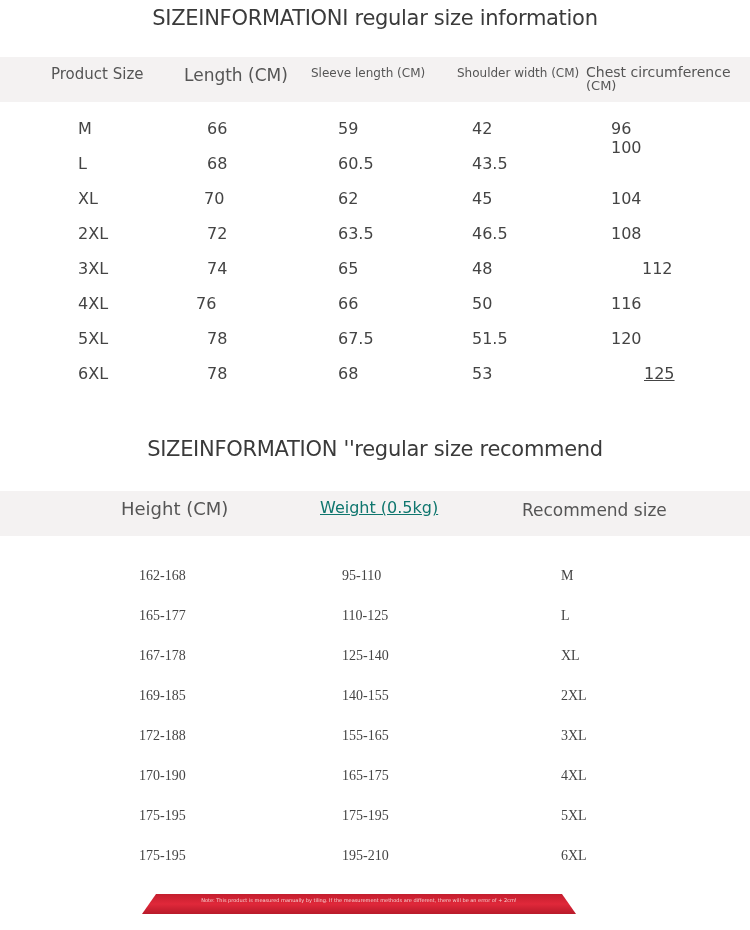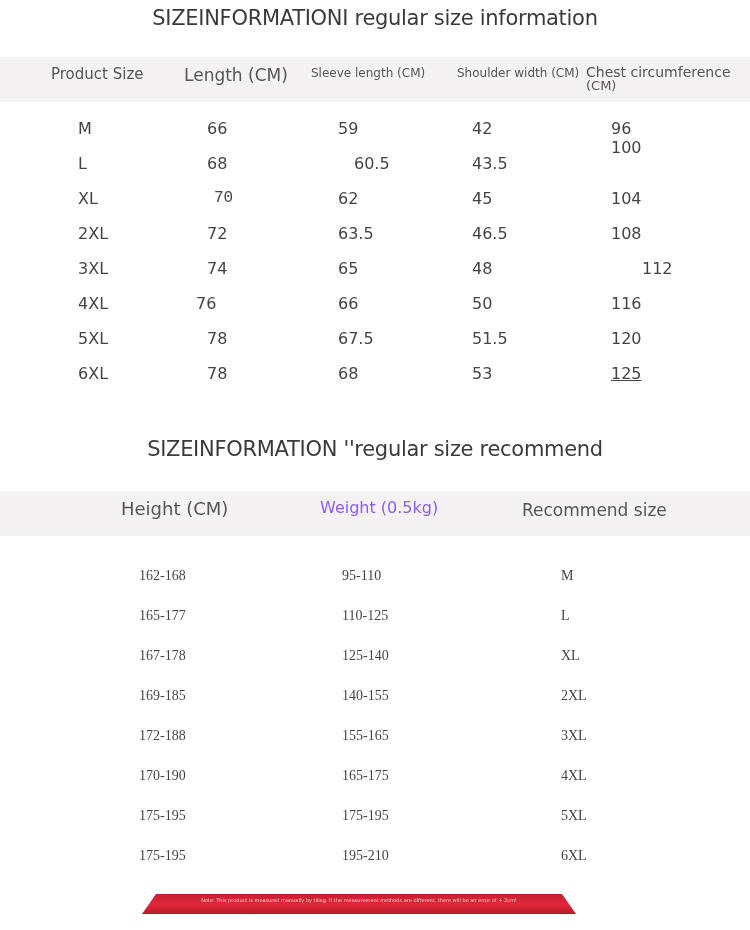--- a/index.html
+++ b/index.html
@@ -27,25 +27,25 @@
 <div class="abs h1" style="left:586px;top:78px;font-size:13px;">(CM)</div>
 
 <div id="t1">
     <div class="abs cell" style="left: 78px; top: 119px;">M</div>
     <div class="abs cell" style="left: 207px; top: 119px;">66</div>
     <div class="abs cell" style="left: 338px; top: 119px;">59</div>
     <div class="abs cell" style="left: 472px; top: 119px;">42</div>
     <div class="abs cell" style="left: 611px; top: 119px;">96</div>
     <div class="abs cell" style="left: 78px; top: 154px;">L</div>
     <div class="abs cell" style="left: 207px; top: 154px;">68</div>
-    <div class="abs cell" style="left: 354px; top: 154px;">60.5</div>
+    <div class="abs cell" style="left: 338px; top: 154px;">60.5</div>
     <div class="abs cell" style="left: 472px; top: 154px;">43.5</div>
     <div class="abs cell" style="left: 611px; top: 138px;">100</div>
     <div class="abs cell" style="left: 78px; top: 189px;">XL</div>
-    <div class="abs cell" style="left: 214px; top: 189px; font-family: Liberation Mono, monospace;">70</div>
+    <div class="abs cell" style="left: 204px; top: 189px;">70</div>
     <div class="abs cell" style="left: 338px; top: 189px;">62</div>
     <div class="abs cell" style="left: 472px; top: 189px;">45</div>
     <div class="abs cell" style="left: 611px; top: 189px;">104</div>
     <div class="abs cell" style="left: 78px; top: 224px;">2XL</div>
     <div class="abs cell" style="left: 207px; top: 224px;">72</div>
     <div class="abs cell" style="left: 338px; top: 224px;">63.5</div>
     <div class="abs cell" style="left: 472px; top: 224px;">46.5</div>
     <div class="abs cell" style="left: 611px; top: 224px;">108</div>
     <div class="abs cell" style="left: 78px; top: 259px;">3XL</div>
     <div class="abs cell" style="left: 207px; top: 259px;">74</div>
@@ -59,27 +59,27 @@
     <div class="abs cell" style="left: 611px; top: 294px;">116</div>
     <div class="abs cell" style="left: 78px; top: 329px;">5XL</div>
     <div class="abs cell" style="left: 207px; top: 329px;">78</div>
     <div class="abs cell" style="left: 338px; top: 329px;">67.5</div>
     <div class="abs cell" style="left: 472px; top: 329px;">51.5</div>
     <div class="abs cell" style="left: 611px; top: 329px;">120</div>
     <div class="abs cell" style="left: 78px; top: 364px;">6XL</div>
     <div class="abs cell" style="left: 207px; top: 364px;">78</div>
     <div class="abs cell" style="left: 338px; top: 364px;">68</div>
     <div class="abs cell" style="left: 472px; top: 364px;">53</div>
-    <div class="abs cell" style="left: 611px; top: 364px; text-decoration: underline;">125</div>
+    <div class="abs cell" style="left: 644px; top: 364px; text-decoration: underline;">125</div>
   </div>
 
 <div class="abs title" style="top:437px;">SIZEINFORMATION ''regular size recommend</div>
 <div class="band" style="top:491px;height:45px;"></div>
 <div class="abs h1" style="left:121px;top:498px;font-size:18px;">Height (CM)</div>
-<div class="abs h1" style="left:320px;top:498px;font-size:16px;color:#8b5cf6;">Weight (0.5kg)</div>
+<div class="abs h1" style="left:320px;top:498px;font-size:16px;color:#0f766e;text-decoration:underline;">Weight (0.5kg)</div>
 <div class="abs h1" style="left:522px;top:500px;font-size:17px;">Recommend size</div>
 
 <div id="t2">
     <div class="abs cell2" style="left: 139px; top: 568px;">162-168</div>
     <div class="abs cell2" style="left: 342px; top: 568px;">95-110</div>
     <div class="abs cell2" style="left: 561px; top: 568px;">M</div>
     <div class="abs cell2" style="left: 139px; top: 608px;">165-177</div>
     <div class="abs cell2" style="left: 342px; top: 608px;">110-125</div>
     <div class="abs cell2" style="left: 561px; top: 608px;">L</div>
     <div class="abs cell2" style="left: 139px; top: 648px;">167-178</div>

